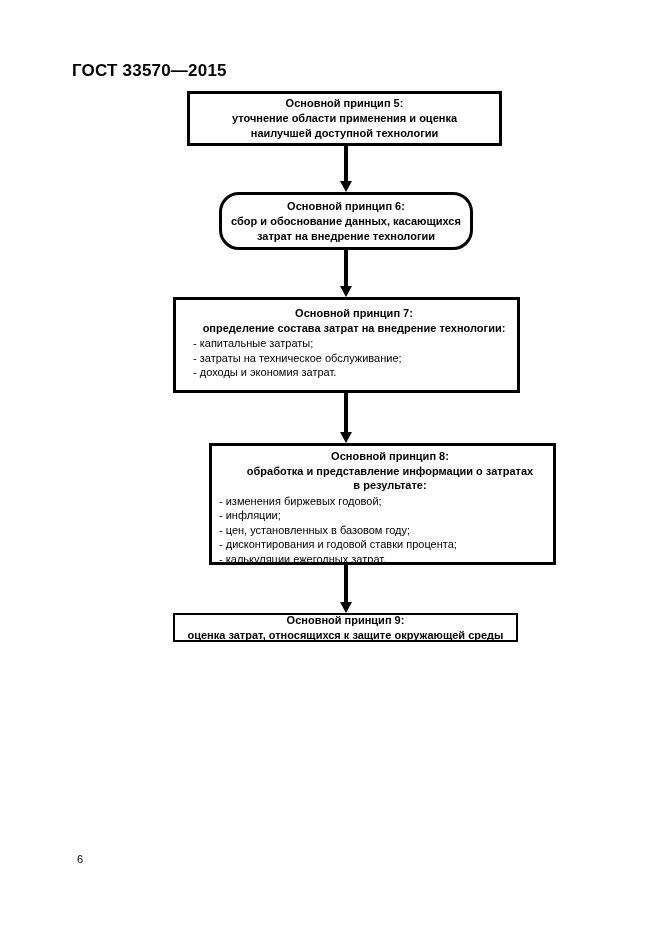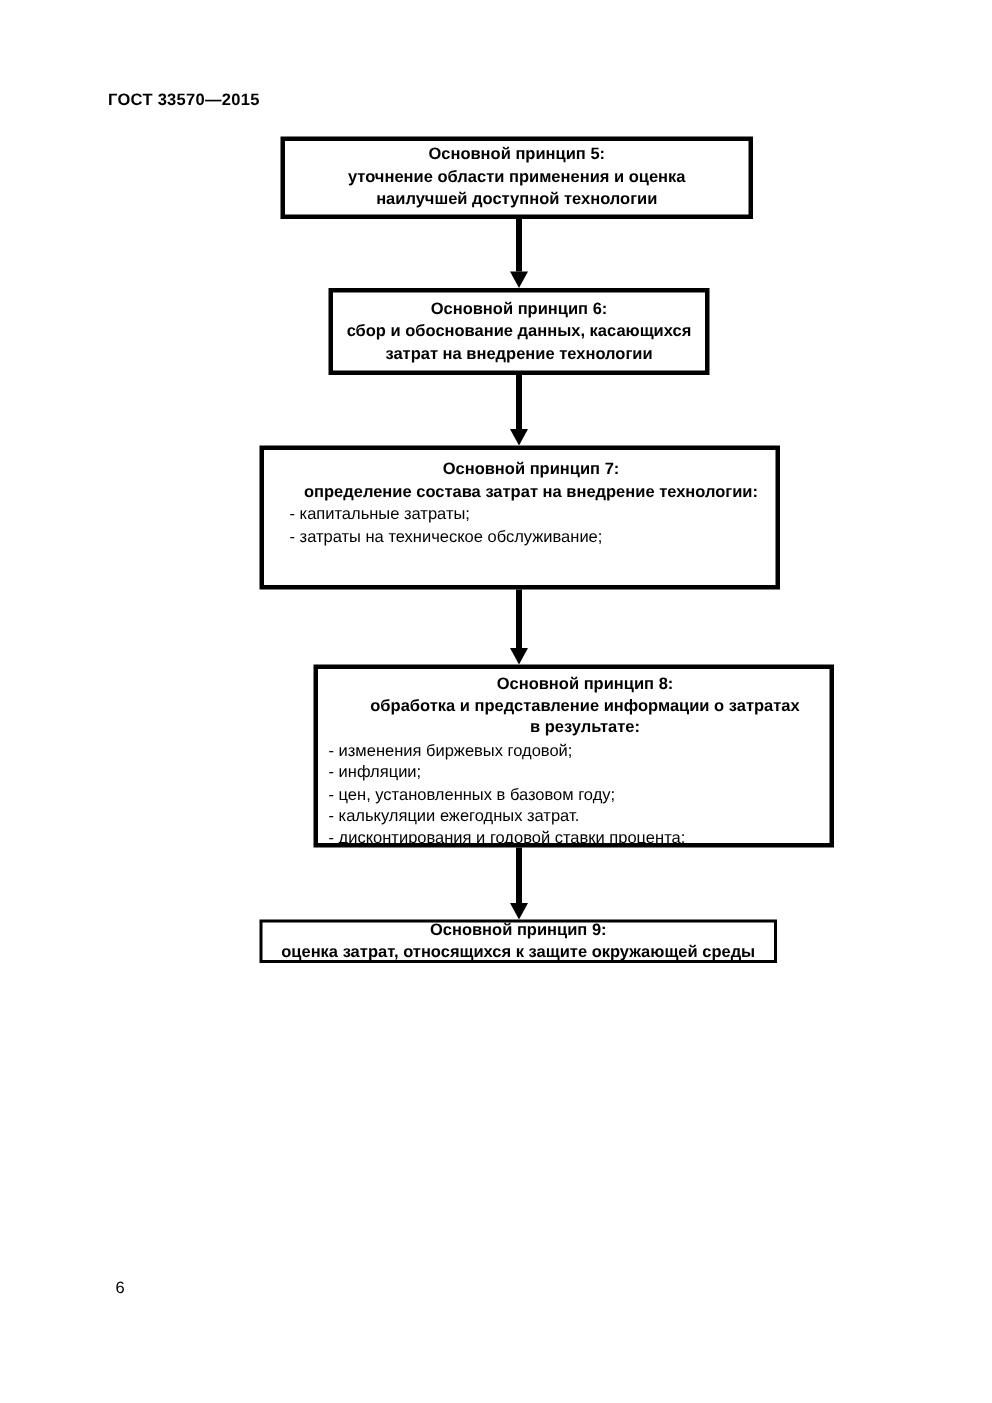--- a/index.html
+++ b/index.html
@@ -10,21 +10,21 @@
     height: 935px;
     background: #ffffff;
     font-family: "Liberation Sans", sans-serif;
     color: #000000;
     overflow: hidden;
   }
   .doc-header {
     position: absolute;
     left: 72px;
     top: 61px;
-    font-size: 11px;
+    font-size: 17px;
     font-weight: bold;
     letter-spacing: 0.2px;
   }
   .box {
     position: absolute;
     border: 3px solid #000000;
     background: #ffffff;
   }
   .box-center {
     display: flex;
@@ -33,21 +33,21 @@
   }
   .box-title {
     font-weight: bold;
     font-size: 11px;
     line-height: 15px;
     text-align: center;
     white-space: pre-line;
     width: 100%;
   }
   .box1 { left: 187px; top: 91px;  width: 315px; height: 55px; }
-  .box2 { left: 219px; top: 192px; width: 254px; height: 58px; }
+  .box2 { left: 219px; top: 192px; width: 254px; height: 58px; border-radius: 20px; }
   .box3 { left: 173px; top: 297px; width: 347px; height: 96px;  padding-top: 6px; }
   .box4 { left: 173px; top: 443px; width: 347px; height: 122px; padding-top: 3px; margin-left: 36px; }
   .box5 { left: 173px; top: 613px; width: 345px; height: 29px; border-width: 2px; }
   .box3 .box-title, .box4 .box-title { line-height: 14.5px; padding-left: 15px; }
   .box-list {
     font-size: 11px;
     line-height: 14.5px;
     margin-top: 1px;
     text-align: left;
   }
@@ -116,38 +116,39 @@
     <div class="arrow-shaft"></div>
     <div class="arrow-head"></div>
   </div>
 
   <div class="box box3">
     <div class="box-title">Основной принцип 7:
 определение состава затрат на внедрение технологии:</div>
     <div class="box-list">
       <div class="list-item">- капитальные затраты;</div>
       <div class="list-item">- затраты на техническое обслуживание;</div>
+      <div class="list-item">- доходы и экономия затрат.</div>
     </div>
   </div>
 
   <div class="arrow arrow3">
     <div class="arrow-shaft"></div>
     <div class="arrow-head"></div>
   </div>
 
   <div class="box box4">
     <div class="box-title">Основной принцип 8:
 обработка и представление информации о затратах
 в результате:</div>
     <div class="box-list">
       <div class="list-item">- изменения биржевых годовой;</div>
       <div class="list-item">- инфляции;</div>
       <div class="list-item">- цен, установленных в базовом году;</div>
+      <div class="list-item">- дисконтирования и годовой ставки процента;</div>
       <div class="list-item">- калькуляции ежегодных затрат.</div>
-      <div class="list-item">- дисконтирования и годовой ставки процента;</div>
     </div>
   </div>
 
   <div class="arrow arrow4">
     <div class="arrow-shaft"></div>
     <div class="arrow-head"></div>
   </div>
 
   <div class="box box5 box-center">
     <div class="box-title">Основной принцип 9:

